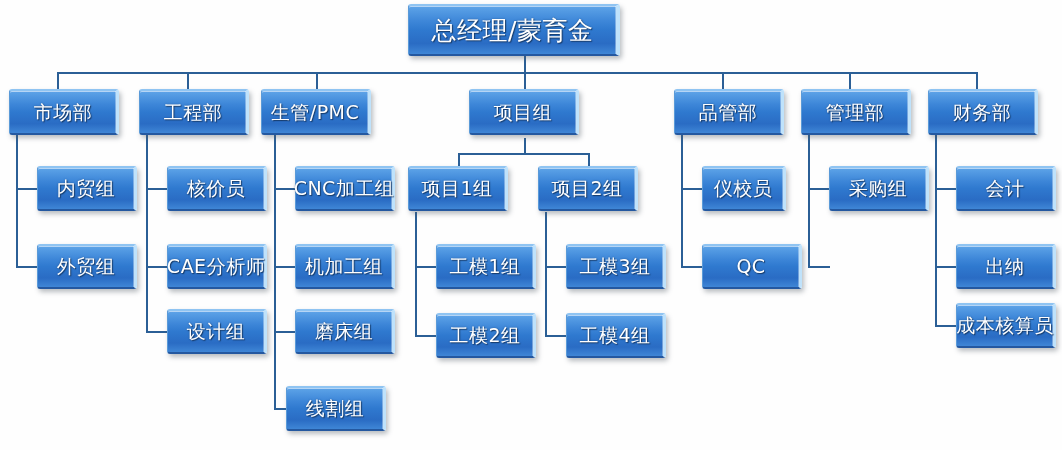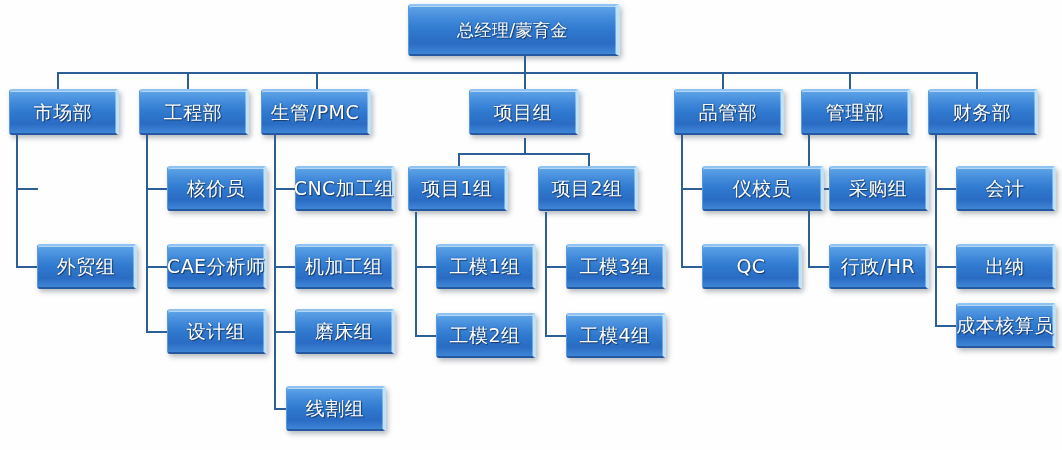--- a/index.html
+++ b/index.html
@@ -56,21 +56,21 @@
         1px 1px 1px rgba(20, 50, 90, 0.85),
         0 0 2px rgba(10, 30, 60, 0.4);
   }
   .node-label {
     display: block;
     line-height: 1;
     pointer-events: none;
   }
 
   .node.root {
-    font-size: 17px;
+    font-size: 25px;
     border-right-width: 4px;
   }
   .node.dept { font-size: 19px; }
   .node.leaf { font-size: 19px; }
   .node.overflow .node-label { overflow: visible; }
 </style>
 </head>
 <body>
 
 <div id="chart-root">
@@ -147,33 +147,36 @@
   <div class="node dept" style="left:674px; top:89px; width:110px; height:46px;">
     <span class="node-label">品管部</span>
   </div>
   <div class="node dept" style="left:801px; top:89px; width:110px; height:46px;">
     <span class="node-label">管理部</span>
   </div>
   <div class="node dept" style="left:928px; top:89px; width:110px; height:46px;">
     <span class="node-label">财务部</span>
   </div>
 
+  <div class="node leaf" style="left:37px; top:166px; width:100px; height:45px;">
+    <span class="node-label">内贸组</span>
+  </div>
   <div class="node leaf" style="left:167px; top:166px; width:100px; height:45px;">
     <span class="node-label">核价员</span>
   </div>
   <div class="node leaf overflow" style="left:295px; top:166px; width:100px; height:45px;align-items:center;">
     <span class="node-label">CNC加工组</span>
   </div>
   <div class="node leaf" style="left:408px; top:166px; width:100px; height:45px;">
     <span class="node-label">项目1组</span>
   </div>
   <div class="node leaf" style="left:538px; top:166px; width:100px; height:45px;">
     <span class="node-label">项目2组</span>
   </div>
-  <div class="node leaf" style="left:702px; top:166px; width:122px; height:45px;">
+  <div class="node leaf" style="left:702px; top:166px; width:84px; height:45px;">
     <span class="node-label">仪校员</span>
   </div>
   <div class="node leaf" style="left:829px; top:166px; width:100px; height:45px;">
     <span class="node-label">采购组</span>
   </div>
   <div class="node leaf" style="left:956px; top:166px; width:100px; height:45px;">
     <span class="node-label">会计</span>
   </div>
 
   <div class="node leaf" style="left:37px; top:244px; width:100px; height:45px;">
@@ -187,23 +190,20 @@
   </div>
   <div class="node leaf" style="left:436px; top:244px; width:100px; height:45px;">
     <span class="node-label">工模1组</span>
   </div>
   <div class="node leaf" style="left:566px; top:244px; width:100px; height:45px;">
     <span class="node-label">工模3组</span>
   </div>
   <div class="node leaf" style="left:702px; top:244px; width:100px; height:45px;">
     <span class="node-label">QC</span>
   </div>
-  <div class="node leaf" style="left:829px; top:244px; width:100px; height:45px;">
-    <span class="node-label">行政/HR</span>
-  </div>
   <div class="node leaf" style="left:956px; top:244px; width:100px; height:45px;">
     <span class="node-label">出纳</span>
   </div>
 
   <div class="node leaf" style="left:167px; top:309px; width:100px; height:45px;">
     <span class="node-label">设计组</span>
   </div>
   <div class="node leaf" style="left:295px; top:309px; width:100px; height:45px;">
     <span class="node-label">磨床组</span>
   </div>

